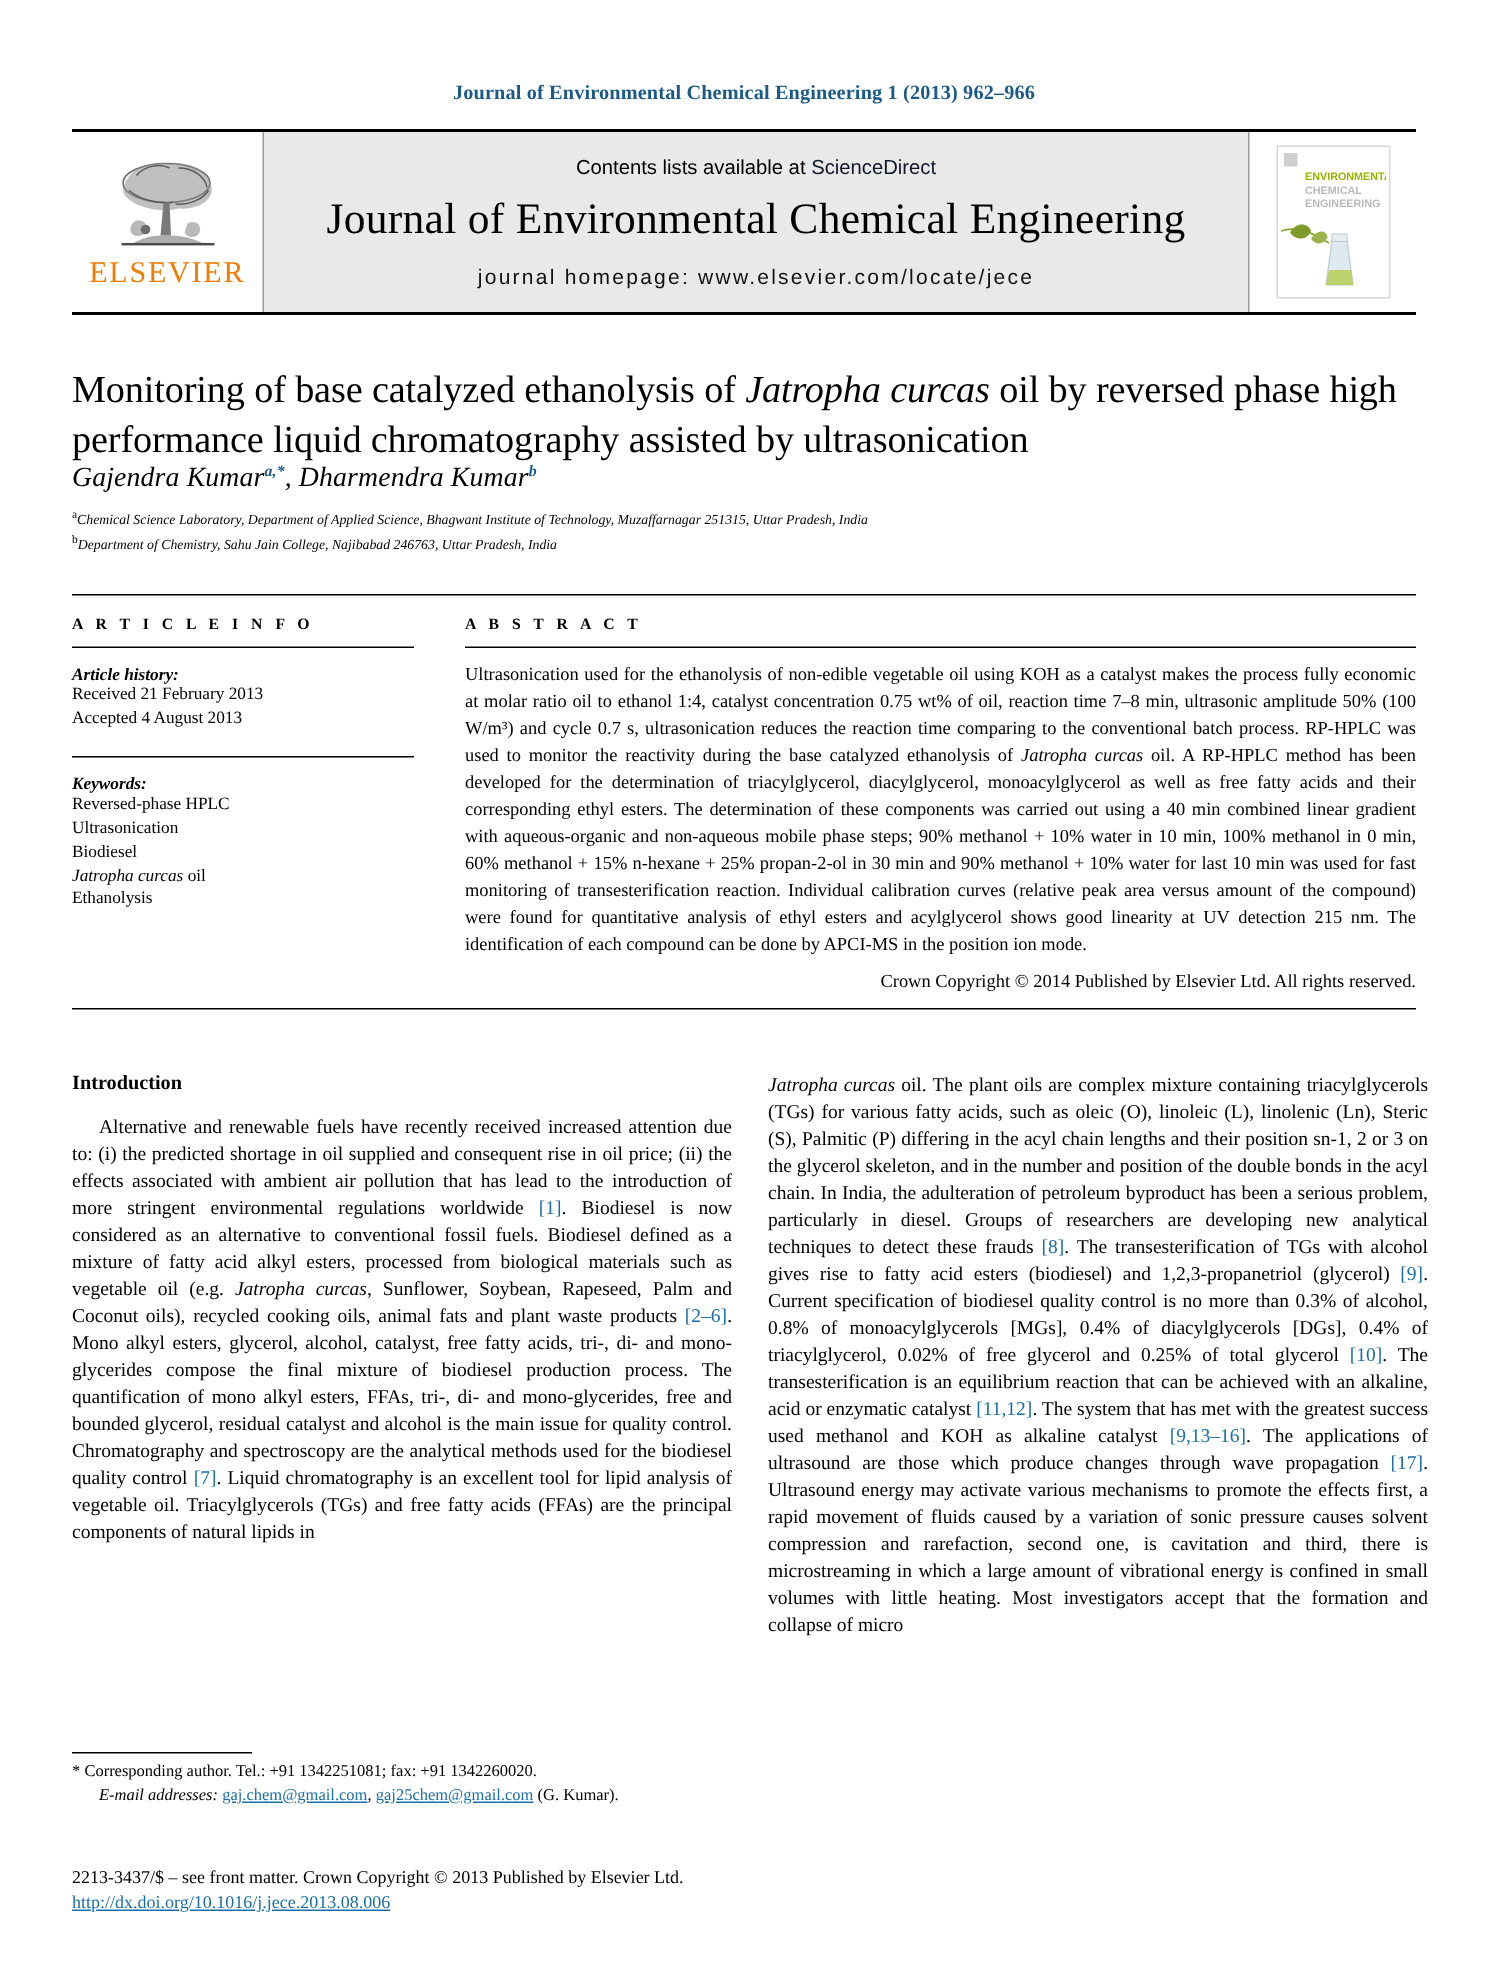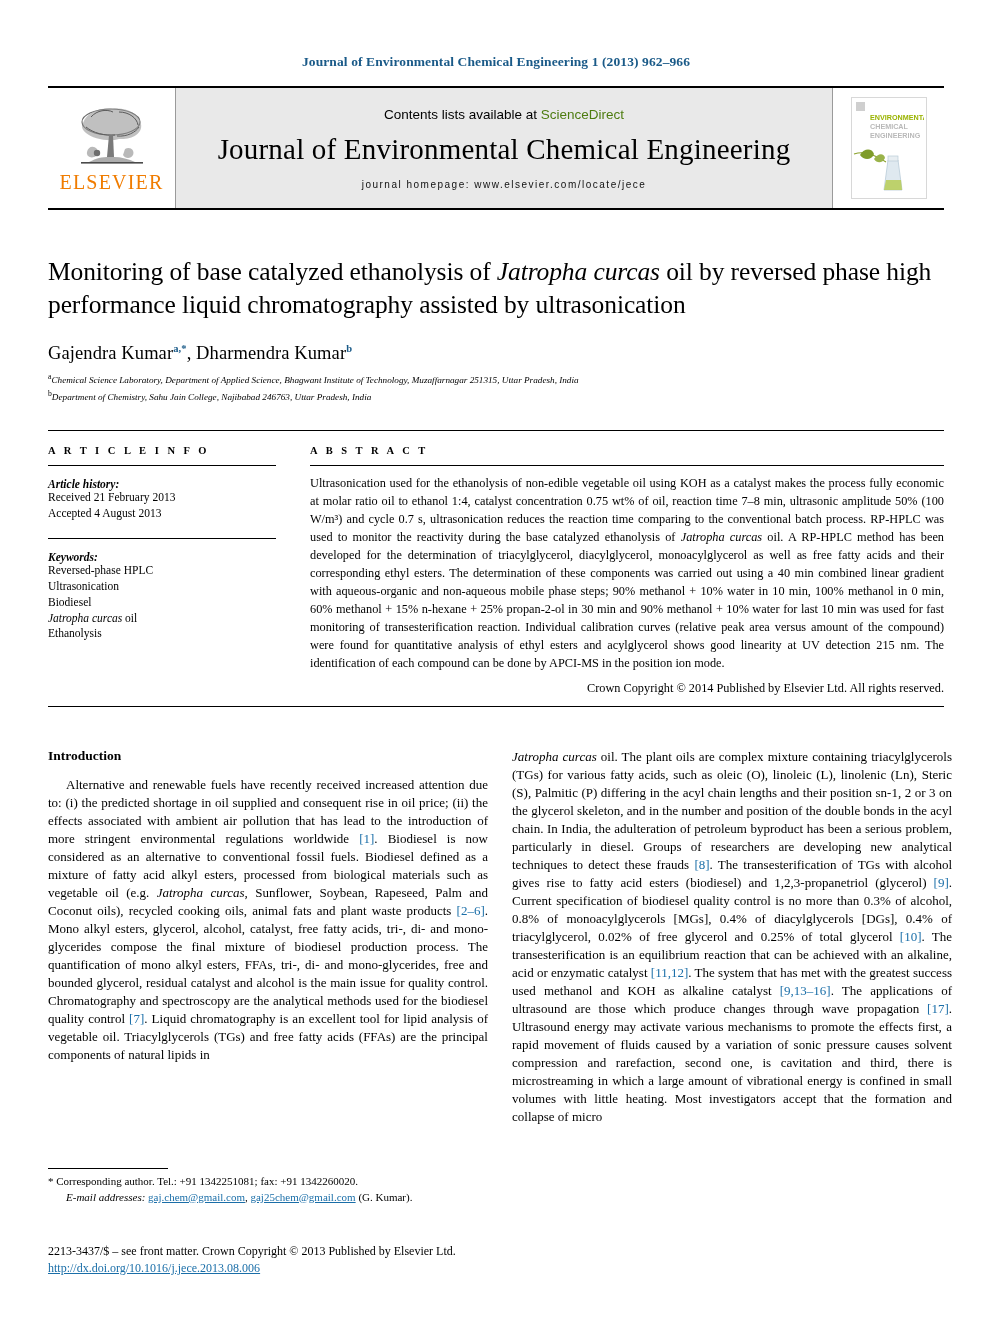--- a/index.html
+++ b/index.html
@@ -74,32 +74,32 @@
     gap: 2px;
     padding: 6px 0;
     box-sizing: border-box;
   }
   .contents-line {
     font-family: "Liberation Sans", sans-serif;
     font-size: 13.5px;
     color: #000;
   }
   .contents-line a {
-    color: #4d7c0f;
+    color: #0f172a;
     text-decoration: none;
   }
   .journal-title {
     font-family: "Liberation Serif", serif;
     font-size: 29px;
     margin: 9px 0 11px 0;
     letter-spacing: .2px;
   }
   .homepage-line {
     font-family: "Liberation Sans", sans-serif;
-    font-size: 10px;
+    font-size: 14px;
     letter-spacing: 1.5px;
     color: #111;
   }
   .mast-right {
     width: 112px;
     flex: 0 0 112px;
     border-left: 1px solid #9a9a9a;
     display: flex;
     align-items: center;
     justify-content: center;
@@ -112,29 +112,29 @@
     border: 1px solid #d8d8d8;
     position: relative;
     background: #ffffff;
     overflow: hidden;
   }
 
   
   .art-title {
     font-size: 25.5px;
     line-height: 1.28;
-    margin-top: 46px;
+    margin-top: 34px;
     letter-spacing: -.1px;
   }
   .art-title i { font-style: italic; }
 
   .authors {
     font-size: 18.5px;
-    margin-top: 22px;
     letter-spacing: .1px;
+    font-style: italic;
   }
   .authors sup { font-size: 10.5px; color:#1a5a88; font-weight:bold; vertical-align: super;}
   .affil {
     font-size: 9.2px;
     font-style: italic;
     font-weight: normal;
     line-height: 1.45;
     margin-top: 7px;
   }
   .affil sup { font-style: normal; }

